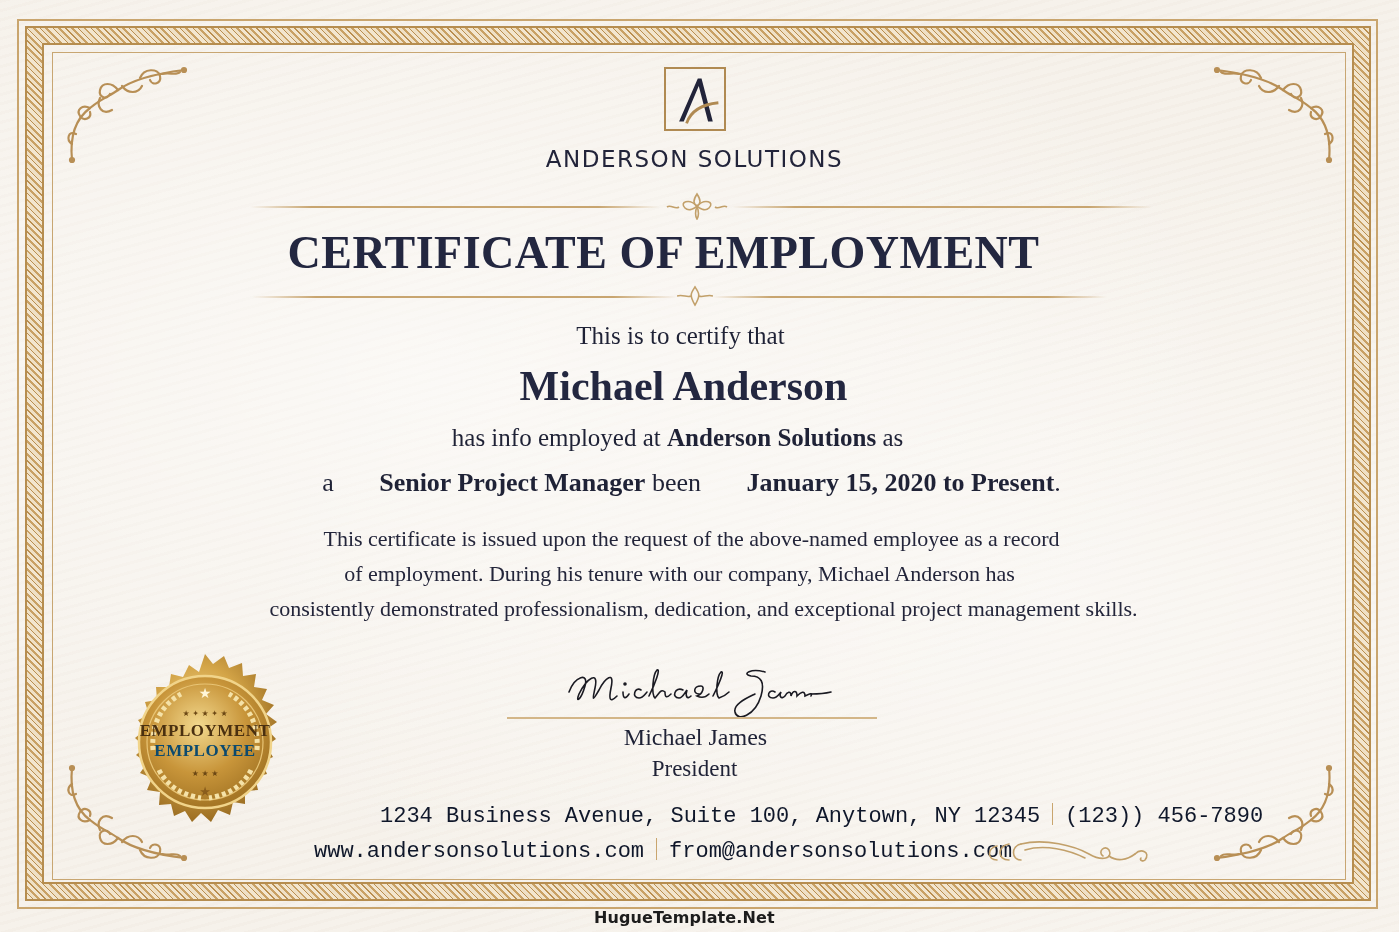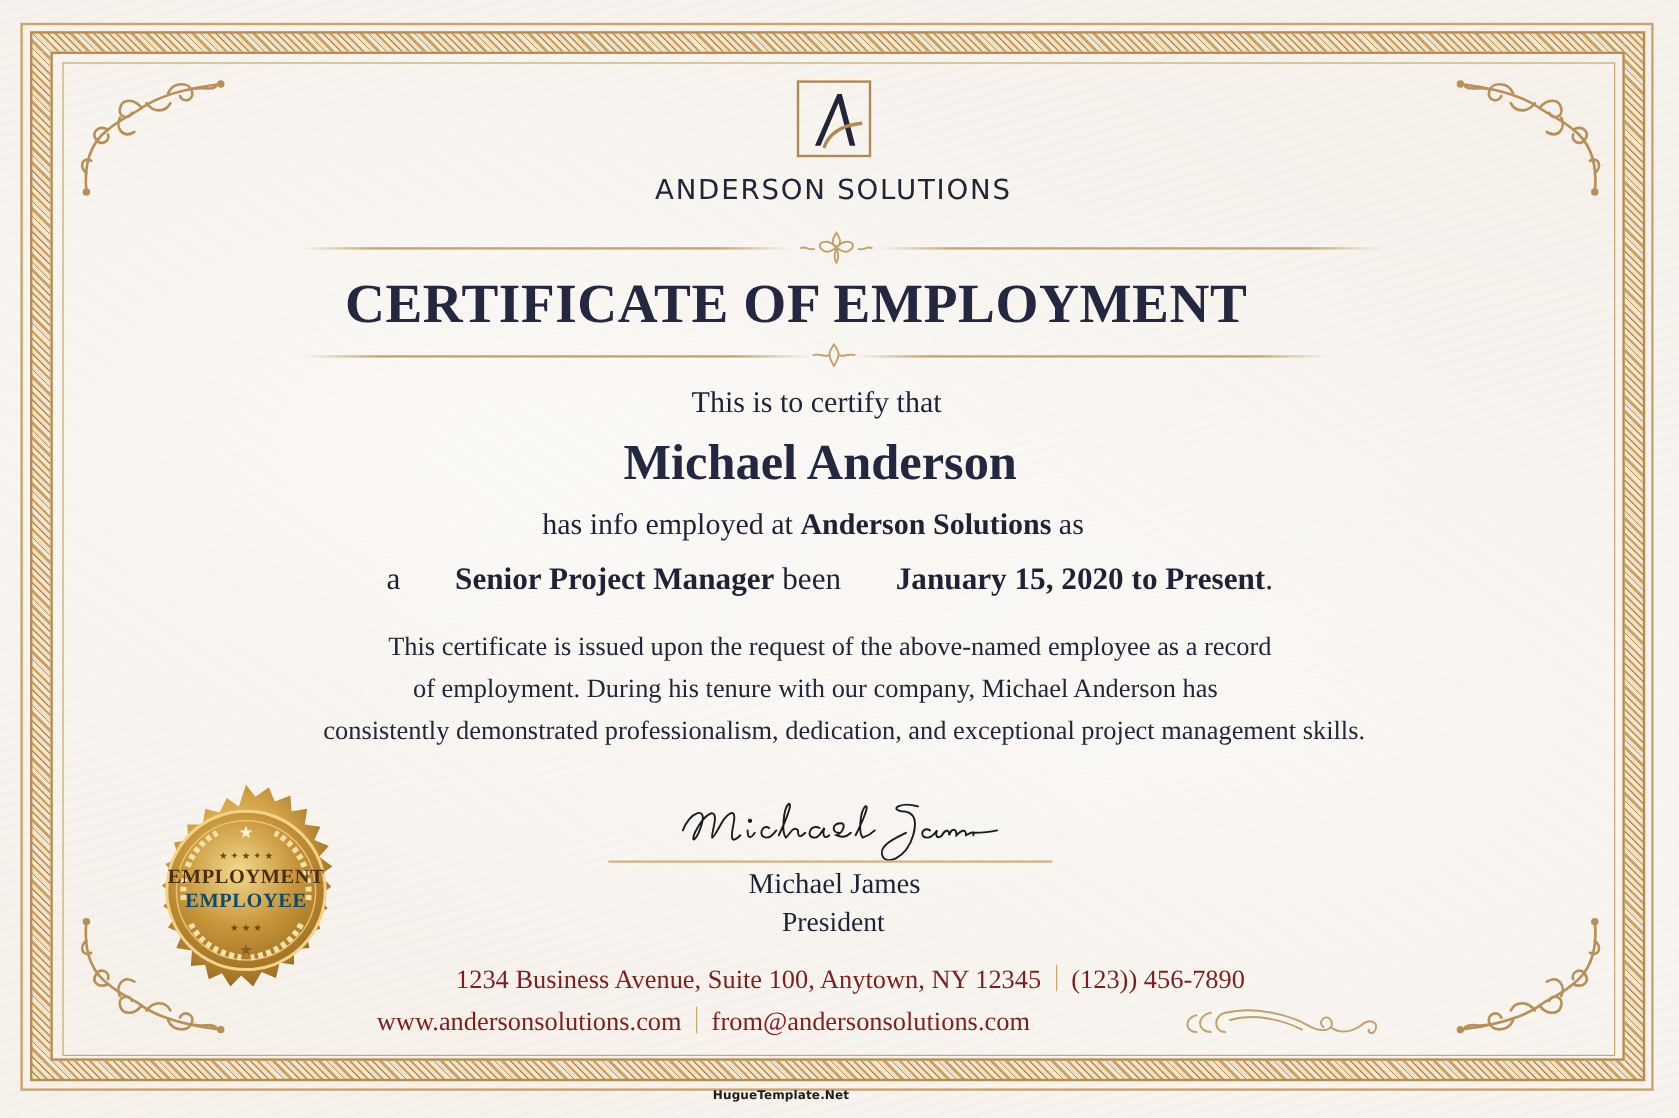--- a/index.html
+++ b/index.html
@@ -93,30 +93,30 @@
     position:absolute; left:0; width:1399px; top:724px; text-align:center;
     font-family:"Liberation Serif", serif; font-size:24px; color:#1f2236;
     transform:translateX(-4px);
   }
   .signer-role {
     position:absolute; left:0; width:1399px; top:756px; text-align:center;
     font-family:"Liberation Serif", serif; font-size:23px; color:#1f2236;
     transform:translateX(-5px);
   }
   .contact {
-    position:absolute; font-family:Liberation Serif, serif; font-size:22px; color:#7f1d1d;
+    position:absolute; font-family:Liberation Mono, monospace; font-size:22px; color:#0f172a;
     white-space:nowrap;
   }
   .contact-1 { left:380px; top:803px; }
   .contact-2 { left:314px; top:838px; }
   .sep { display:inline-block; width:1px; height:22px; background:#c9a56e; vertical-align:-3px; margin:0 12px; }
   .flourish { position:absolute; left:985px; top:838px; width:170px; height:30px; }
   .watermark {
     position:absolute; left:594px; top:908px;
-    font-family:"DejaVu Sans", sans-serif; font-weight:bold; font-size:10px; color:#1c1c1c;
+    font-family:"DejaVu Sans", sans-serif; font-weight:bold; font-size:16px; color:#1c1c1c;
     letter-spacing:0.1px;
   }
 </style>
 </head>
 <body>
 
 <div class="paper"></div>
 
 <div class="frame-outer"></div>
 <div class="frame-band"></div>

